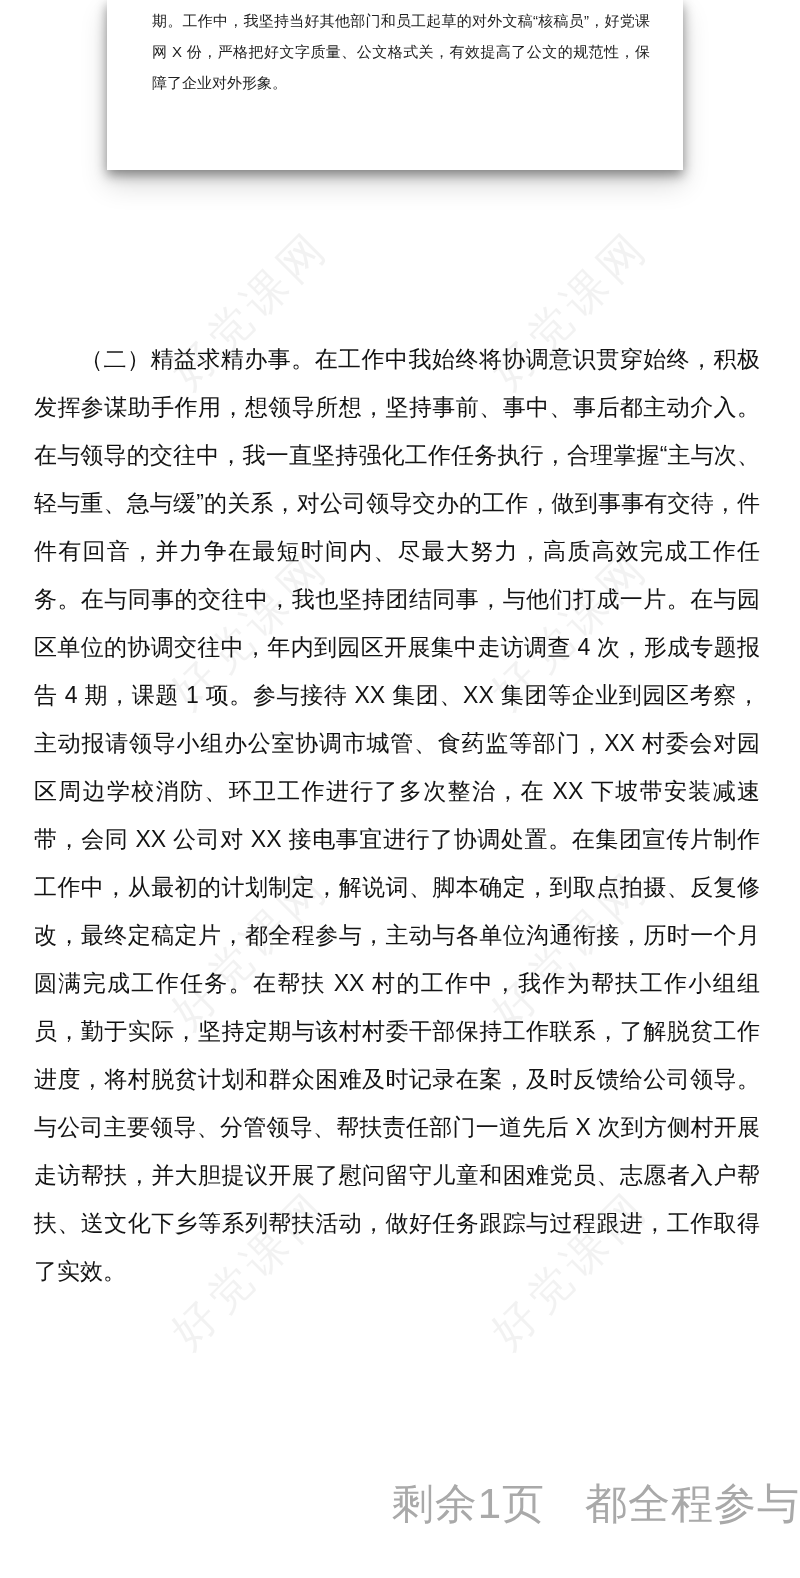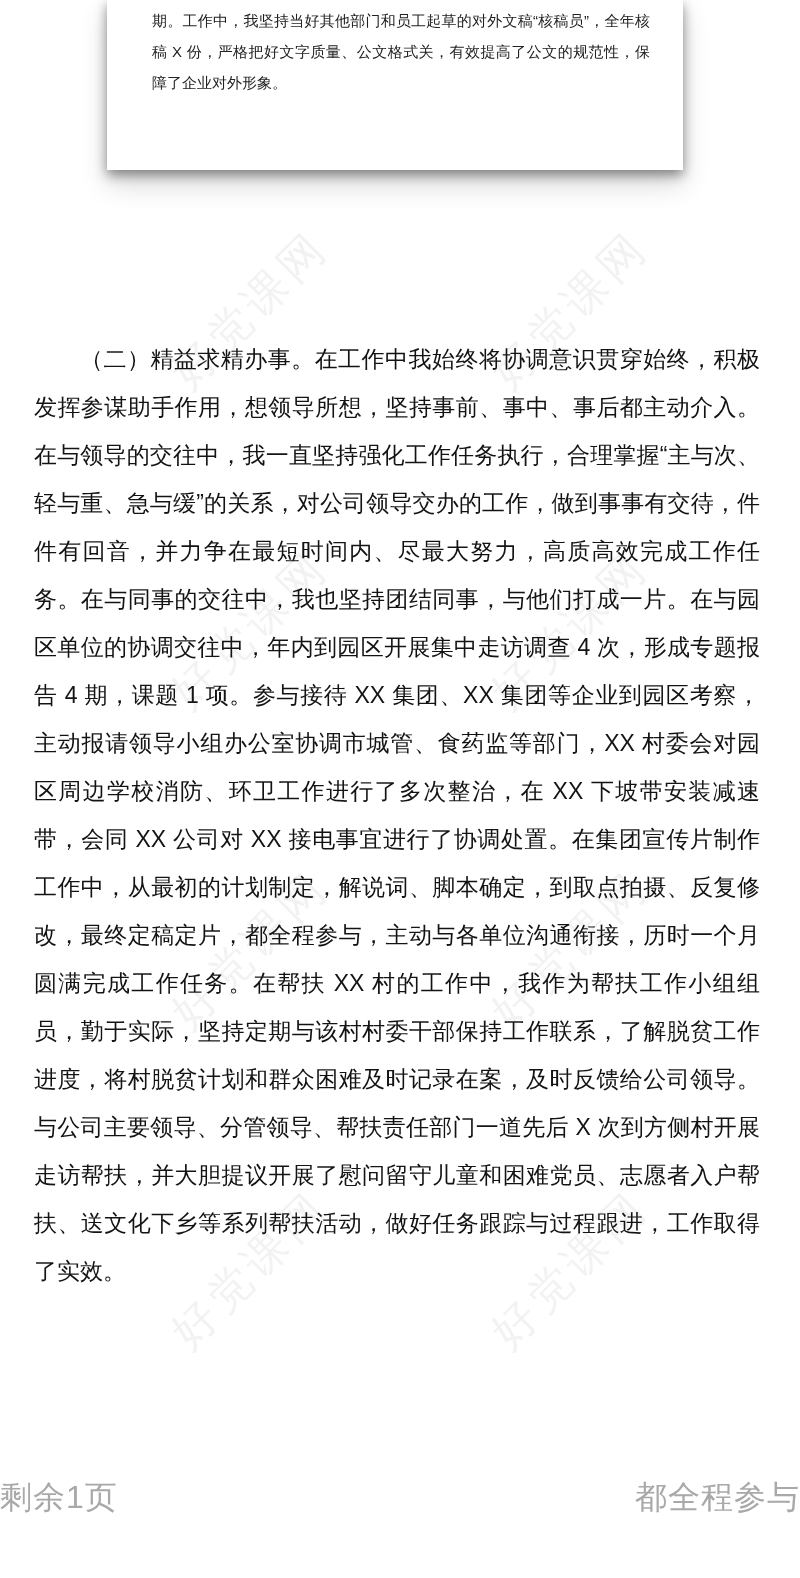--- a/index.html
+++ b/index.html
@@ -65,44 +65,44 @@
     margin: 12px;
   }
 
   
   .footer {
     position: absolute;
     top: 1476px;
     left: 0;
     width: 100%;
     display: flex;
-    justify-content: space-between;
+    justify-content: flex-end;
     gap: 40px;
     z-index: 1;
-    font-size: 32px;
+    font-size: 42px;
     color: #a9a9a9;
     letter-spacing: 1px;
   }
 </style>
 </head>
 <body>
 
 <div class="watermark-layer">
     <span class="watermark-item" style="left: 150px; top: 280px;">好党课网</span>
     <span class="watermark-item" style="left: 470px; top: 280px;">好党课网</span>
     <span class="watermark-item" style="left: 150px; top: 600px;">好党课网</span>
     <span class="watermark-item" style="left: 470px; top: 600px;">好党课网</span>
     <span class="watermark-item" style="left: 150px; top: 920px;">好党课网</span>
     <span class="watermark-item" style="left: 470px; top: 920px;">好党课网</span>
     <span class="watermark-item" style="left: 150px; top: 1240px;">好党课网</span>
     <span class="watermark-item" style="left: 470px; top: 1240px;">好党课网</span>
   </div>
 
 <div class="preview-card">
-  <div class="preview-card-text">期。工作中，我坚持当好其他部门和员工起草的对外文稿“核稿员”，全年核稿 X 份，严格把好文字质量、公文格式关，有效提高了公文的规范性，保障了企业对外形象。</div>
+  <div class="preview-card-text">期。工作中，我坚持当好其他部门和员工起草的对外文稿“核稿员”，好党课网 X 份，严格把好文字质量、公文格式关，有效提高了公文的规范性，保障了企业对外形象。</div>
 </div>
 
 <div class="doc-body">
   <p>（二）精益求精办事。在工作中我始终将协调意识贯穿始终，积极发挥参谋助手作用，想领导所想，坚持事前、事中、事后都主动介入。在与领导的交往中，我一直坚持强化工作任务执行，合理掌握“主与次、轻与重、急与缓”的关系，对公司领导交办的工作，做到事事有交待，件件有回音，并力争在最短时间内、尽最大努力，高质高效完成工作任务。在与同事的交往中，我也坚持团结同事，与他们打成一片。在与园区单位的协调交往中，年内到园区开展集中走访调查 4 次，形成专题报告 4 期，课题 1 项。参与接待 XX 集团、XX 集团等企业到园区考察，主动报请领导小组办公室协调市城管、食药监等部门，XX 村委会对园区周边学校消防、环卫工作进行了多次整治，在 XX 下坡带安装减速带，会同 XX 公司对 XX 接电事宜进行了协调处置。在集团宣传片制作工作中，从最初的计划制定，解说词、脚本确定，到取点拍摄、反复修改，最终定稿定片，都全程参与，主动与各单位沟通衔接，历时一个月圆满完成工作任务。在帮扶 XX 村的工作中，我作为帮扶工作小组组员，勤于实际，坚持定期与该村村委干部保持工作联系，了解脱贫工作进度，将村脱贫计划和群众困难及时记录在案，及时反馈给公司领导。与公司主要领导、分管领导、帮扶责任部门一道先后 X 次到方侧村开展走访帮扶，并大胆提议开展了慰问留守儿童和困难党员、志愿者入户帮扶、送文化下乡等系列帮扶活动，做好任务跟踪与过程跟进，工作取得了实效。</p>
 </div>
 
 <div class="footer">
   <span>剩余1页</span>
   <span>都全程参与</span>
 </div>

